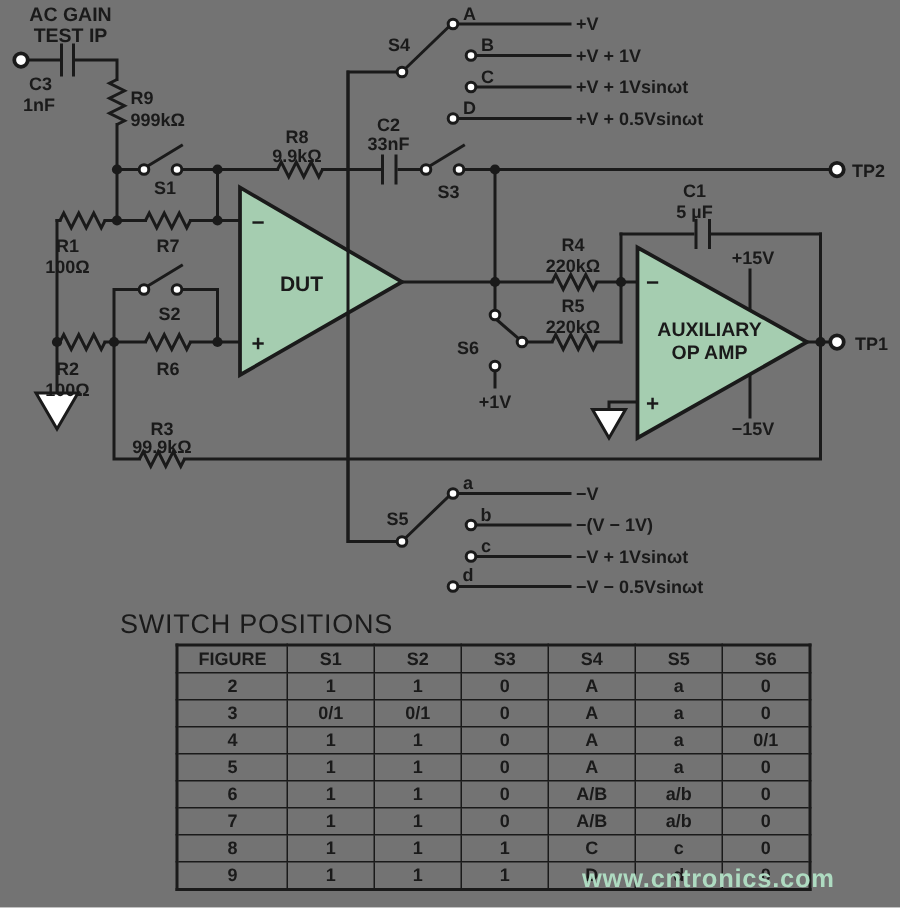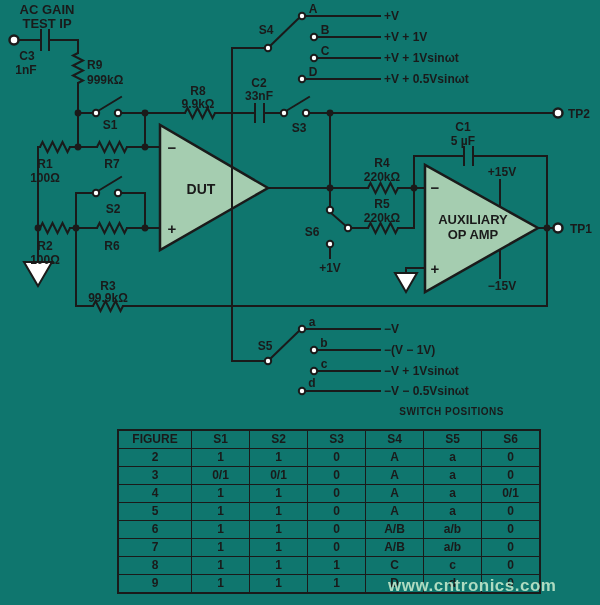--- a/index.html
+++ b/index.html
@@ -1,29 +1,29 @@
 <!DOCTYPE html>
 <html style="--amp_fill: #a5cdb0; --watermark: #aedbc1; --wire: #1a1a1a;"><head>
 <meta charset="utf-8">
 <style>
   html,body{margin:0;padding:0;background:#ffffff;}
-  .stage{position:relative;width:600px;height:605px;background:#0f766e;overflow:hidden;
+  .stage{position:relative;width:600px;height:605px;background:#737373;overflow:hidden;
          font-family:"Liberation Sans", sans-serif;}
   svg text{font-family:"Liberation Sans", sans-serif;font-weight:bold;fill:#1a1a1a;}
   .w{stroke:#1a1a1a;stroke-width:2;fill:none;stroke-linecap:square;}
   .res{stroke:#1a1a1a;stroke-width:2;fill:none;stroke-linejoin:miter;}
   .amp{fill:var(--amp_fill,#a5cdb0);stroke:#1a1a1a;stroke-width:2.5;stroke-linejoin:miter;}
   .dot{fill:#1a1a1a;stroke:none;}
   .contact{fill:#ffffff;stroke:#1a1a1a;stroke-width:2;}
   .term{fill:#ffffff;stroke:#1a1a1a;stroke-width:2.5;}
   .gnd{fill:#ffffff;stroke:#1a1a1a;stroke-width:2;stroke-linejoin:miter;}
   .t12{font-size:12px;} .t11{font-size:12px;} .t13{font-size:13px;}
   .t14{font-size:14px;} .t15{font-size:15px;}
-  .tbl-title{position:absolute;left:80px;top:406px;width:424px;text-align:right;
-             font-size:10px;font-weight:bold;color:#1a1a1a;letter-spacing:.5px;}
+  .tbl-title{position:absolute;left:80px;top:406px;width:424px;text-align:left;
+             font-size:18px;font-weight:normal;color:#1a1a1a;letter-spacing:.5px;}
   table.sw{position:absolute;left:80px;top:429px;border-collapse:collapse;
            border:2px solid #1a1a1a;table-layout:fixed;margin-left:37px;}
   table.sw th,table.sw td{border:1px solid #1a1a1a;height:17px;padding:0;
            text-align:center;font-size:12px;font-weight:bold;color:#1a1a1a;line-height:17px;}
   table.sw .c0{width:72px;} table.sw .c{width:57px;}
   .watermark{position:absolute;left:388px;top:576px;font-size:17px;font-weight:600;
              color:var(--watermark,#aedbc1);letter-spacing:.5px;z-index:5;}
 </style>
 </head>
 <body>

